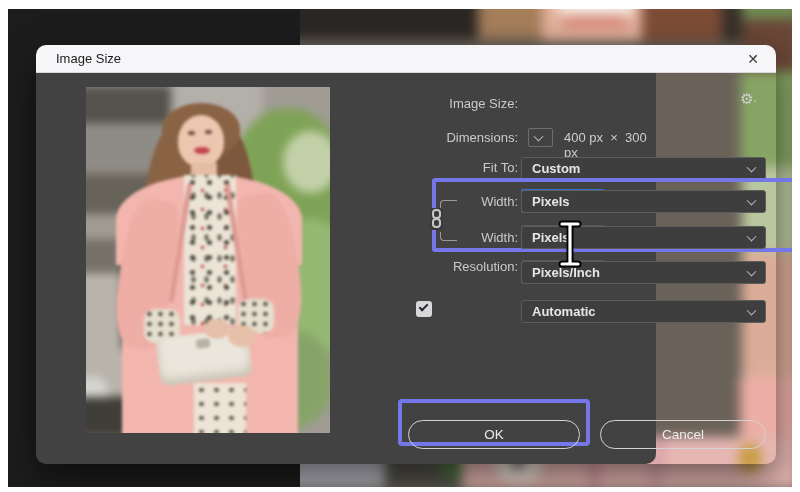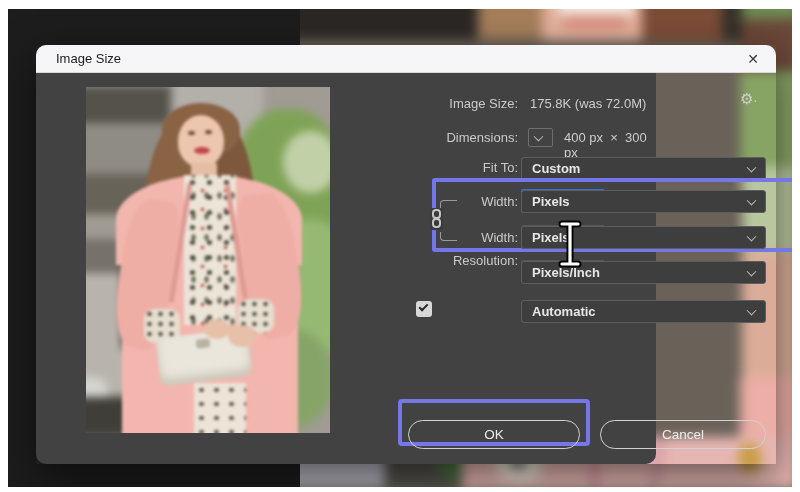--- a/index.html
+++ b/index.html
@@ -36,21 +36,21 @@
   .b-bgreen  { left:148px; top:448px; width:30px;  height:34px; background:#4e7040; border-radius:50%; }
   .b-bpink   { left:172px; top:438px; width:330px; height:52px; background:#e6b6b2; }
   .b-bfloral { left:206px; top:448px; width:46px;  height:34px; background:#efe7db; border-radius:40%; }
   .b-bspeck  { left:222px; top:456px; width:12px;  height:14px; background:#5a5a50; border-radius:50%; }
   .b-byellow { left:448px; top:444px; width:24px;  height:30px; background:#c99d43; border-radius:50%; }
   .b-bfold1  { left:300px; top:438px; width:9px;   height:52px; background:#d493a0; }
   .b-bfold2  { left:362px; top:438px; width:11px;  height:52px; background:#d8a0a8; transform:rotate(8deg); }
 
   
   .dialog { position:absolute; left:28px; top:36px; width:740px; height:419px;
-            border-radius:0; box-shadow:0 14px 38px rgba(0,0,0,.55); }
+            border-radius:10px; box-shadow:0 14px 38px rgba(0,0,0,.55); }
   .titlebar { position:absolute; left:0; top:0; width:740px; height:28px;
               background:#f6f6f8; border-radius:10px 10px 0 0;
               border-bottom:1px solid #d9d9db; }
   .title { position:absolute; left:20px; top:6px; font-size:13px; color:#1c1c1e; }
   .closex { position:absolute; right:13px; top:4px; width:20px; height:20px;
             font-size:14px; line-height:20px; text-align:center; color:#3a3a3a; cursor:pointer; }
   .dlgbody { position:absolute; left:0; top:28px; width:620px; height:391px;
              background:#424242; border-radius:0 0 10px 10px; }
 
   
@@ -224,21 +224,20 @@
           <div class="pv pv-cuffL"></div>
             <div class="pv pv-cuffR"></div>
           <div class="pv pv-clutch"></div>
             <div class="pv pv-clasp"></div>
           <div class="pv pv-handL"></div>
             <div class="pv pv-handR"></div>
         </div>
       </div>
 
       <div class="lbl" style="top:23px">Image Size:</div>
-      <div class="val" style="left:494px; top:23px">175.8K (was 72.0M)</div>
       <div class="gear"><span>⚙</span><span class="dot">.</span></div>
 
       <div class="lbl" style="top:57px">Dimensions:</div>
       <div class="dimchev">
           <span class="chev"></span>
         </div>
       <div class="val dims">
         <span>400 px</span>&nbsp;&nbsp;<span>×</span>&nbsp;&nbsp;<span>300 px</span>
       </div>
 
@@ -264,21 +263,21 @@
         <span class="chev"></span>
       </div>
 
       <div class="lbl" style="top:157px">Width:</div>
       <input class="inp" style="top: 152px;" value="300">
       <div class="dd" style="top:153px">
         <span>Pixels</span>
         <span class="chev"></span>
       </div>
 
-      <div class="lbl" style="top:180px">Resolution:</div>
+      <div class="lbl" style="top:186px">Resolution:</div>
       <input class="inp" style="top: 187px;" value="72">
       <div class="dd" style="top:188px">
         <span>Pixels/Inch</span>
         <span class="chev"></span>
       </div>
 
       <div class="chkbox">
         <div class="tick"></div>
       </div>
       <div class="dd" style="top:227px">

